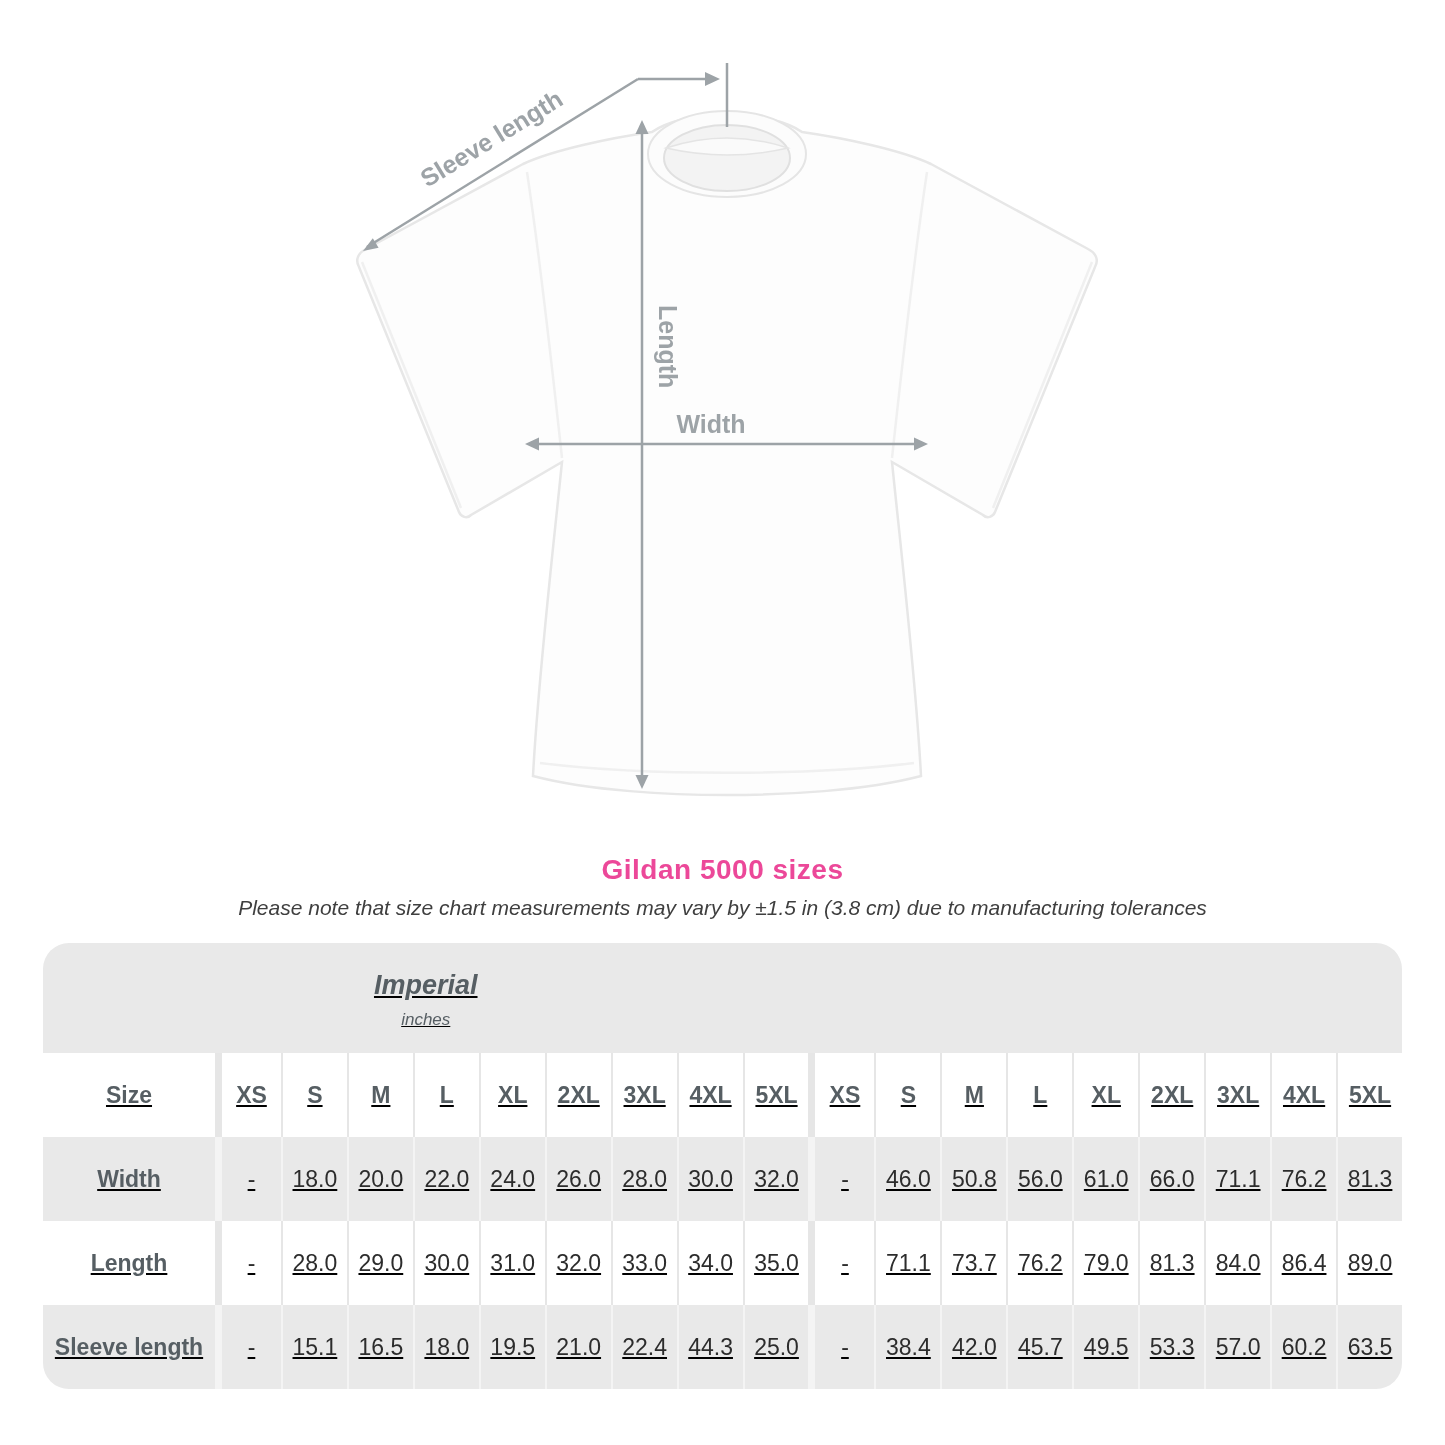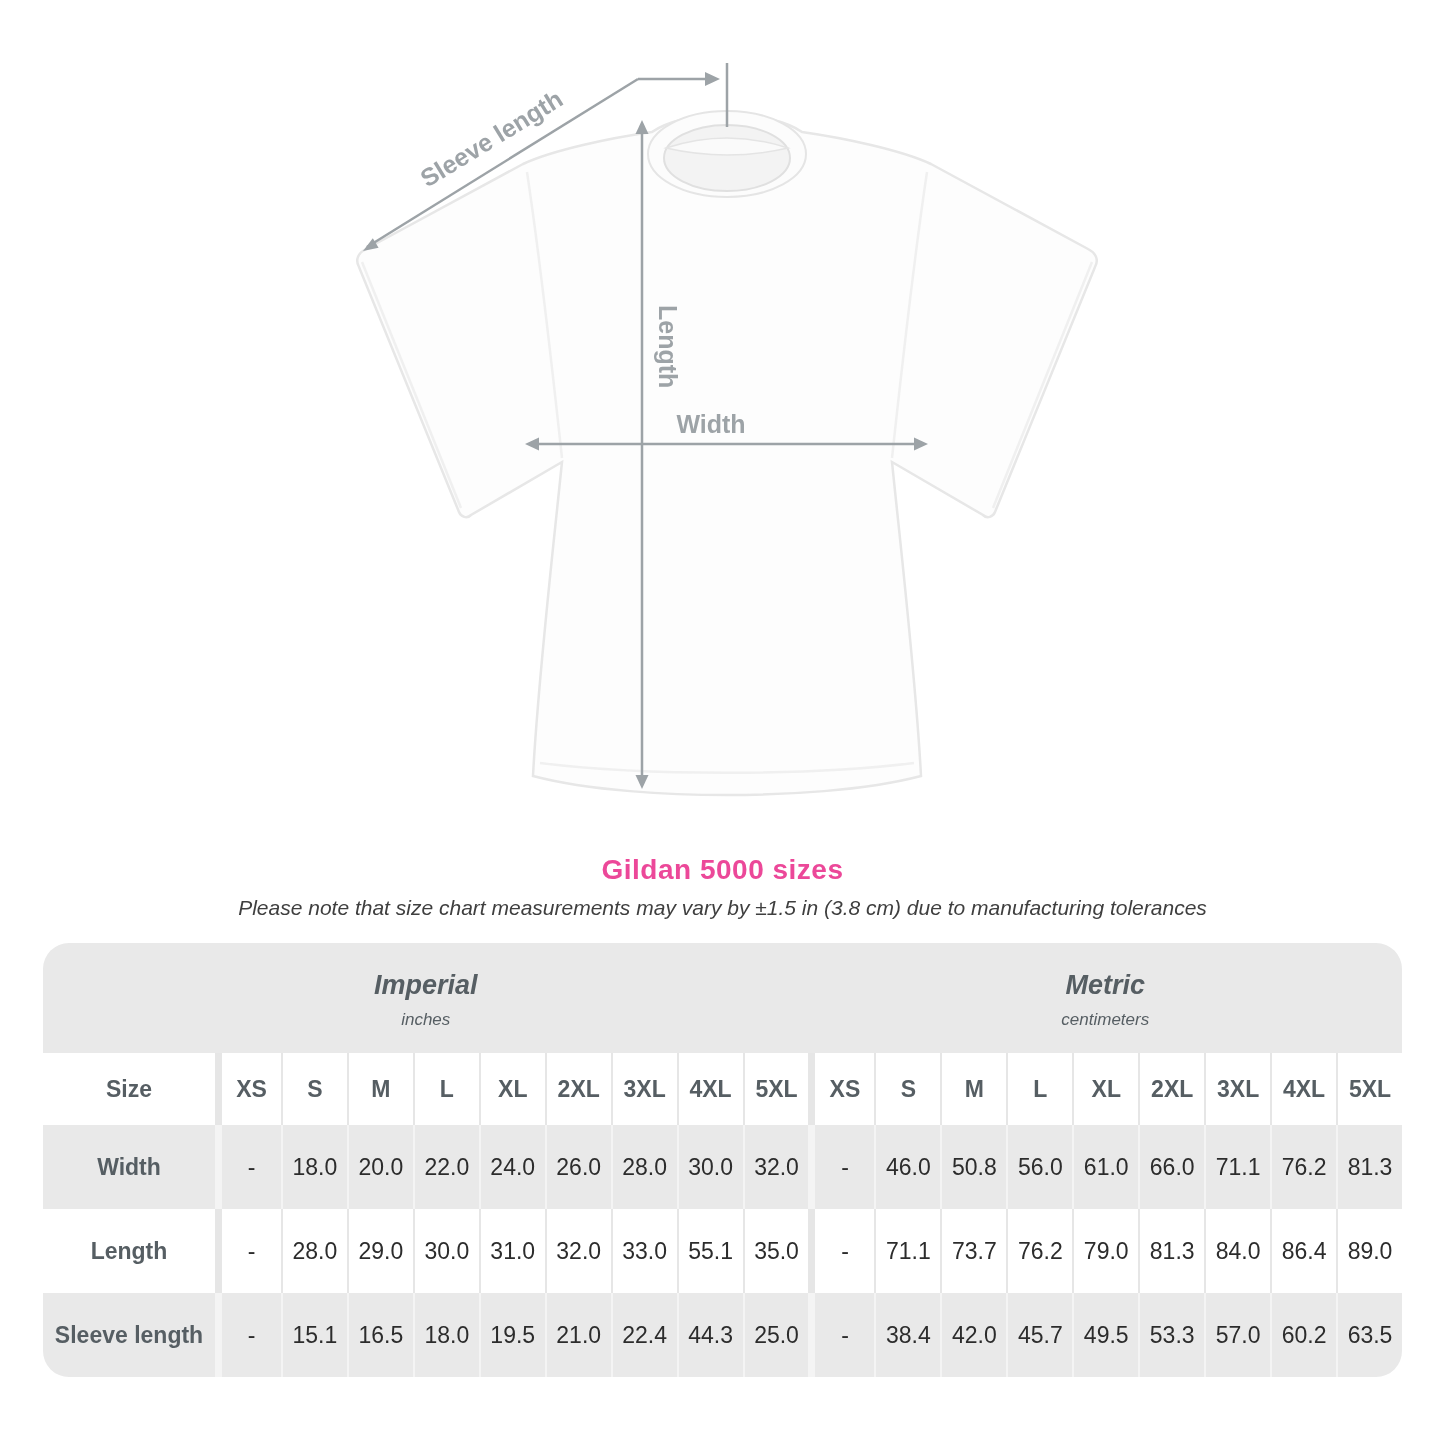--- a/index.html
+++ b/index.html
@@ -11,32 +11,32 @@
   }
   .diagram-wrap { width:1445px; height:830px; }
   .page-title {
     text-align:center; font-size:28px; font-weight:bold;
     color:#ec4899; margin-top:24px; letter-spacing:.5px;
   }
   .page-subtitle {
     text-align:center; font-size:21px; font-style:italic;
     color:#3f3f3f; margin-top:10px;
   }
-  .size-table { width:1359px; margin:23px auto 0; }
+  .size-table { width:1359px; margin:23px auto 0;text-decoration:underline; }
   .trow { display:grid; grid-template-columns:172px repeat(18,1fr); }
   .band-row { background:#e9e9e9; border-radius:26px 26px 0 0; height:110px; }
   .span-imperial { grid-column:1 / span 10; }
   .span-metric  { grid-column:11 / span 9; }
   .unit-cell {
     display:flex; flex-direction:column; align-items:center;
     justify-content:center; gap:9px; padding-top:4px;
   }
   .unit-name { font-size:27px; font-weight:bold; font-style:italic; color:#565e63; }
   .unit-sub  { font-size:17px; font-style:italic; color:#565e63; }
-  .head-row { background:#ffffff; height:72px; }
+  .head-row { background:#ffffff; height:84px; }
   .data-row { height:84px; }
   .row-gray  { background:#e9e9e9; --sep:#f4f4f4; }
   .row-white { background:#ffffff; --sep:#e6e6e6; }
   .head-row  { --sep:#e6e6e6; }
   .last-row  { border-radius:0 0 26px 26px; }
   .cell {
     display:flex; align-items:center; justify-content:center;
     font-size:23px; color:#2c2c2c; box-sizing:border-box;
   }
   .head-row .cell { font-weight:bold; color:#565e63; }
@@ -108,24 +108,20 @@
 
 <div class="page-title">Gildan 5000 sizes</div>
 <div class="page-subtitle">Please note that size chart measurements may vary by ±1.5 in (3.8 cm) due to manufacturing tolerances</div>
 
 <div class="size-table">
   <div class="trow band-row">
     <div class="unit-cell span-imperial">
       <div class="unit-name">Imperial</div>
       <div class="unit-sub">inches</div>
     </div>
-    <div class="unit-cell span-metric">
-      <div class="unit-name">Metric</div>
-      <div class="unit-sub">centimeters</div>
-    </div>
   </div>
   <div class="trow head-row">
     <div class="cell label-cell">Size</div>
 
   <div class="cell sep-w">XS</div>
       <div class="cell sep">S</div>
       <div class="cell sep">M</div>
       <div class="cell sep">L</div>
       <div class="cell sep">XL</div>
       <div class="cell sep">2XL</div>
@@ -167,21 +163,21 @@
       </div>
       <div class="trow data-row row-white">
         <div class="cell label-cell">Length</div>
         <div class="cell sep-w">-</div>
         <div class="cell sep">28.0</div>
         <div class="cell sep">29.0</div>
         <div class="cell sep">30.0</div>
         <div class="cell sep">31.0</div>
         <div class="cell sep">32.0</div>
         <div class="cell sep">33.0</div>
-        <div class="cell sep">55.1</div>
+        <div class="cell sep">34.0</div>
         <div class="cell sep">35.0</div>
         <div class="cell sep-w">-</div>
         <div class="cell sep">71.1</div>
         <div class="cell sep">73.7</div>
         <div class="cell sep">76.2</div>
         <div class="cell sep">79.0</div>
         <div class="cell sep">81.3</div>
         <div class="cell sep">84.0</div>
         <div class="cell sep">86.4</div>
         <div class="cell sep">89.0</div>

